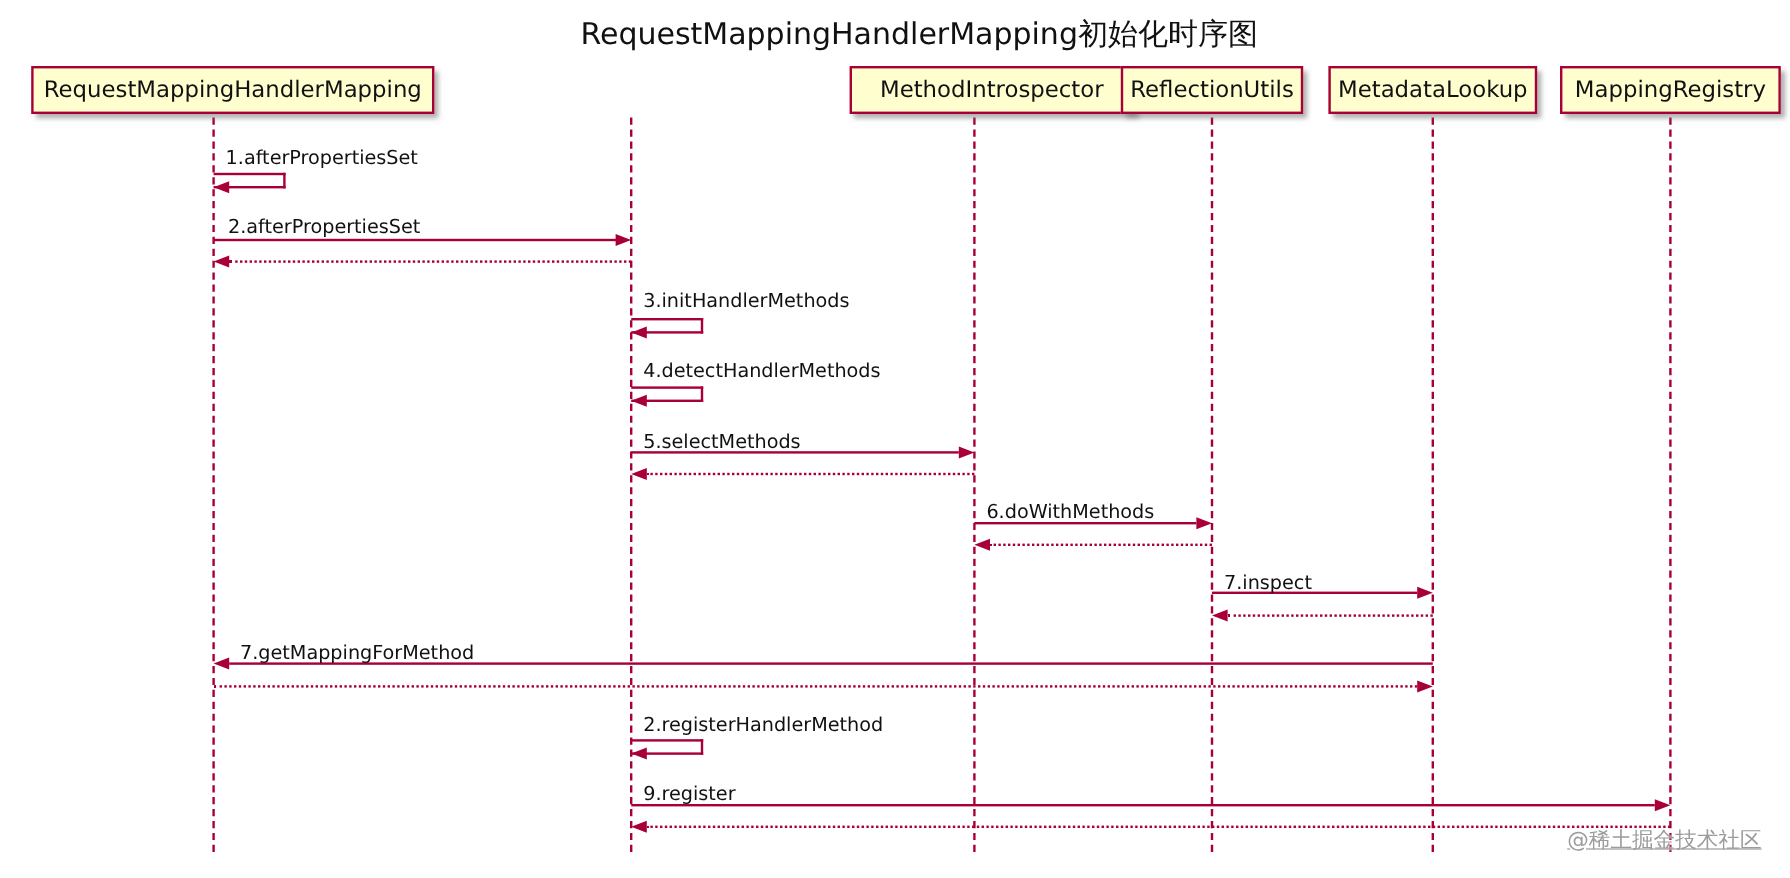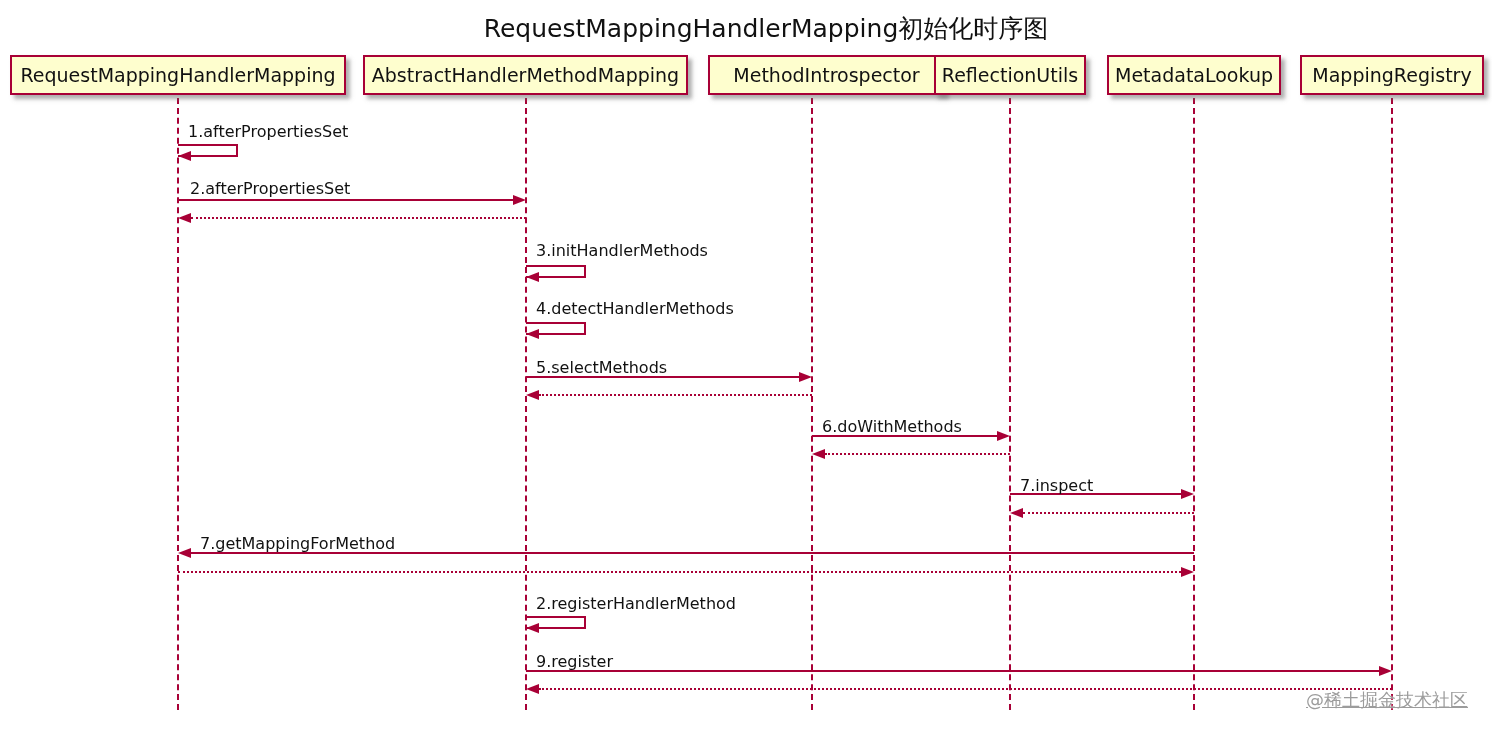--- a/index.html
+++ b/index.html
@@ -109,25 +109,22 @@
 
   <div class="title">RequestMappingHandlerMapping初始化时序图</div>
 
   <div class="lifeline" style="left:177px"></div>
   <div class="lifeline" style="left:525px"></div>
   <div class="lifeline" style="left:811px"></div>
   <div class="lifeline" style="left:1009px"></div>
   <div class="lifeline" style="left:1193px"></div>
   <div class="lifeline" style="left:1391px"></div>
 
-  <div class="pbox" style="left:10px;width:336px">
+  <div class="pbox" style="left:26px;width:336px">
       <span>RequestMappingHandlerMapping</span>
-    </div>
-  <div class="pbox" style="left:363px;width:325px">
-      <span>AbstractHandlerMethodMapping</span>
     </div>
   <div class="pbox" style="left:708px;width:237px">
       <span>MethodIntrospector</span>
     </div>
   <div class="pbox" style="left:1107px;width:174px">
       <span>MetadataLookup</span>
     </div>
   <div class="pbox" style="left:934px;width:152px">
       <span>ReflectionUtils</span>
     </div>

